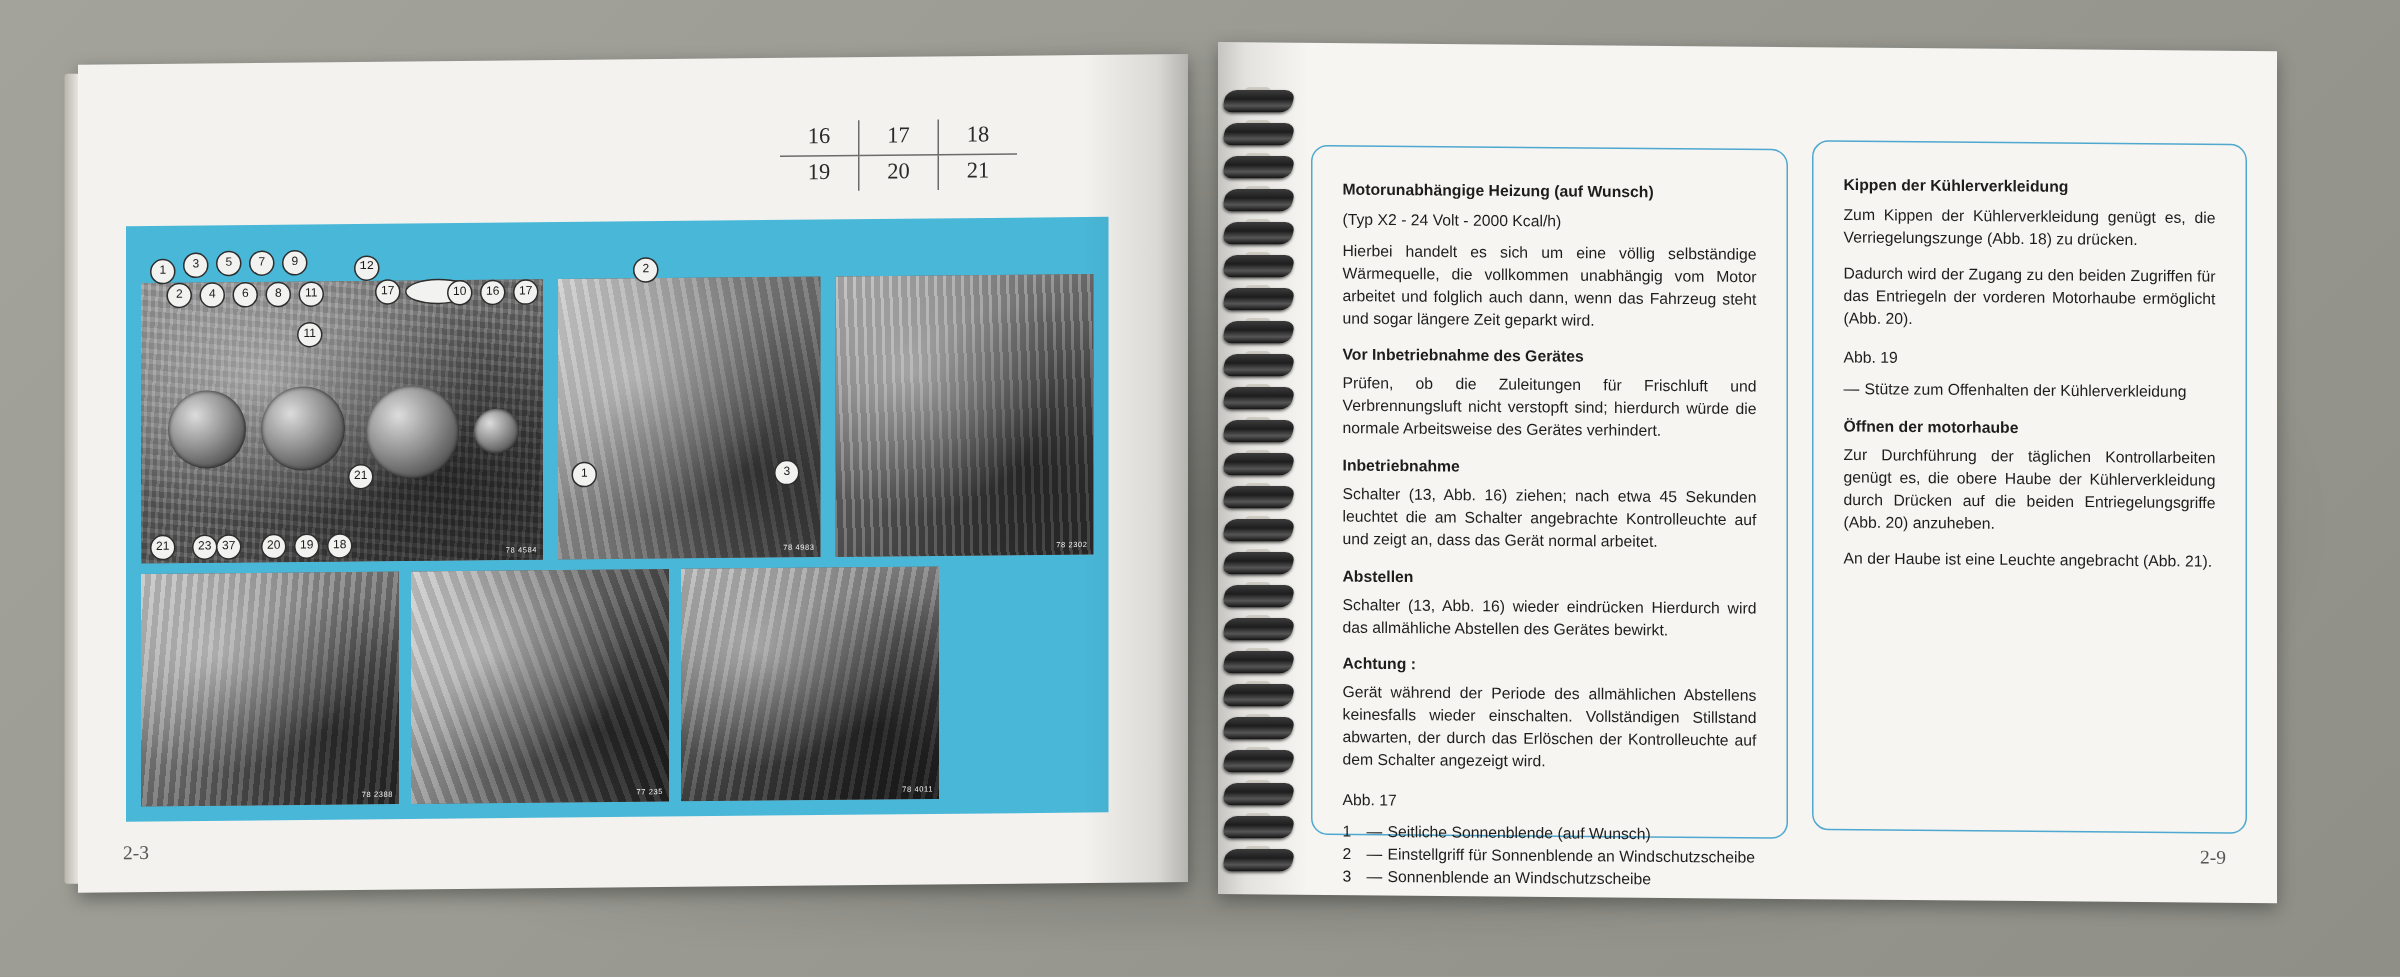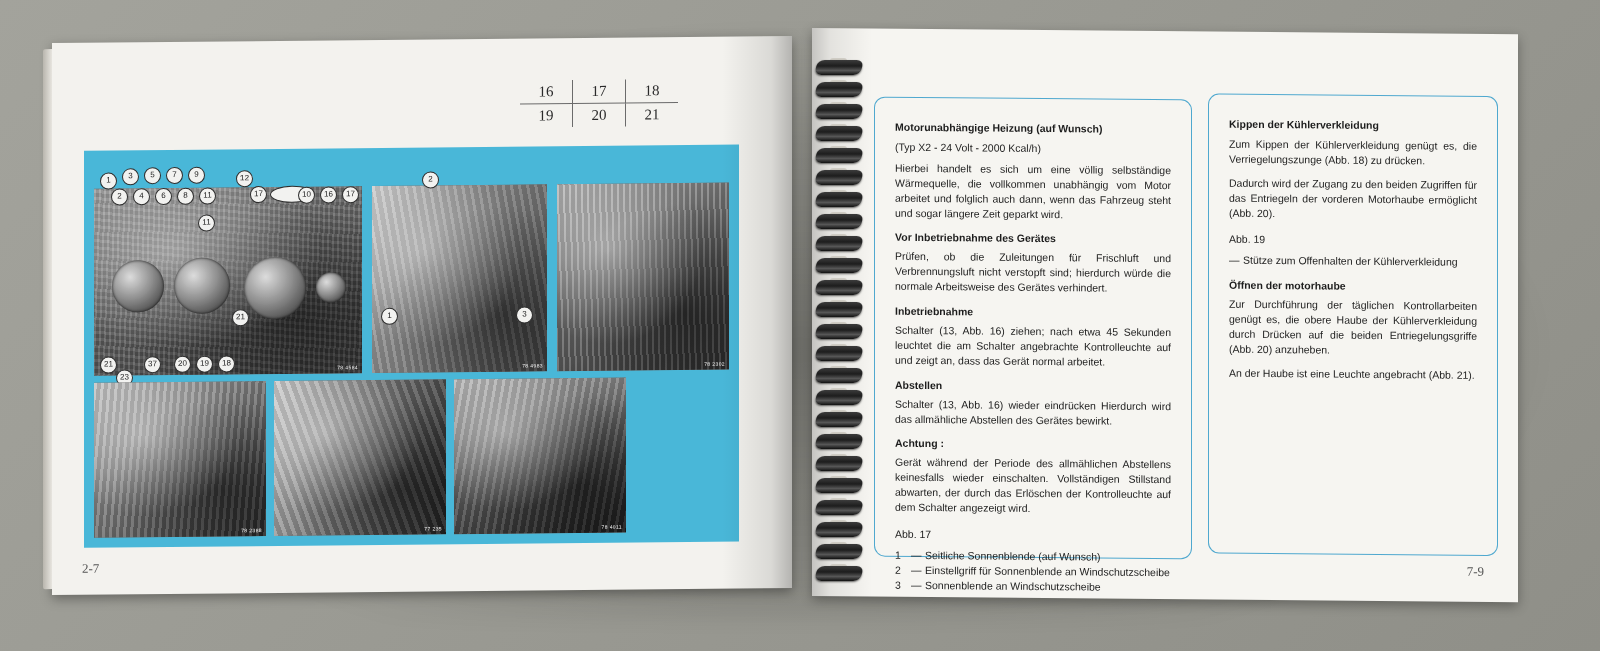--- a/index.html
+++ b/index.html
@@ -265,21 +265,21 @@
         <div class="callout" style="left:71px;  top:38px;">6</div>
         <div class="callout" style="left:93px;  top:38px;">8</div>
         <div class="callout" style="left:115px; top:38px;">11</div>
         <div class="callout" style="left:166px; top:37px;">17</div>
         <div class="callout" style="left:186px; top:37px;padding-left:27px;">14</div>
         <div class="callout" style="left:214px; top:38px;">10</div>
         <div class="callout" style="left:236px; top:38px;">16</div>
         <div class="callout" style="left:258px; top:38px;">17</div>
 
         <div class="callout" style="left:16px;  top:206px;">21</div>
-        <div class="callout" style="left:32px;  top:206px;margin-top:13px;">23</div>
+        <div class="callout" style="left:44px;  top:206px;">23</div>
         <div class="callout" style="left:60px;  top:206px;">37</div>
         <div class="callout" style="left:90px;  top:206px;">20</div>
         <div class="callout" style="left:112px; top:206px;">19</div>
         <div class="callout" style="left:134px; top:206px;">18</div>
         <div class="callout" style="left:148px; top:160px;">21</div>
 
         <div class="photo" style="left:288px; top:38px; width:175px; height:187px;">
           <div class="noise" style="background:
               repeating-linear-gradient(80deg, rgba(255,255,255,0.12) 0 3px, rgba(0,0,0,0.10) 3px 8px),
               linear-gradient(120deg, #cfcfcf 0%, #8e8e8e 35%, #4a4a4a 100%);"></div>
@@ -316,21 +316,21 @@
 
         <div class="photo" style="left:370px; top:232px; width:172px; height:155px;">
           <div class="noise" style="background:
               repeating-linear-gradient(100deg, rgba(255,255,255,0.10) 0 3px, rgba(0,0,0,0.16) 3px 8px),
               linear-gradient(160deg, #bdbdbd 0%, #6b6b6b 45%, #232323 100%);"></div>
           <div class="shade-a"></div>
           <div class="code">78 4011</div>
         </div>
       </div>
 
-      <div class="folio" style="left:30px; bottom:18px;">2-7</div>
+      <div class="folio" style="left:30px; bottom:18px;">2-3</div>
     </div>
 
     <div class="page-right">
 
       <div class="text-col col-1">
         <h4>Motorunabhängige Heizung (auf Wunsch)</h4>
         <p class="tight">(Typ X2 - 24 Volt - 2000 Kcal/h)</p>
         <p>Hierbei handelt es sich um eine völlig selbständige Wärmequelle, die vollkommen unabhängig vom Motor arbeitet und folglich auch dann, wenn das Fahrzeug steht und sogar längere Zeit geparkt wird.</p>
 
         <div class="sub">Vor Inbetriebnahme des Gerätes</div>
@@ -373,21 +373,21 @@
         <div class="item">
           <span class="dash">—</span>
           <span>Stütze zum Offenhalten der Kühlerverkleidung</span>
         </div>
 
         <div class="sub">Öffnen der motorhaube</div>
         <p>Zur Durchführung der täglichen Kontrollarbeiten genügt es, die obere Haube der Kühlerverkleidung durch Drücken auf die beiden Entriegelungsgriffe (Abb. 20) anzuheben.</p>
         <p>An der Haube ist eine Leuchte angebracht (Abb. 21).</p>
       </div>
 
-      <div class="folio" style="right:34px; bottom:22px;">7-9</div>
+      <div class="folio" style="right:34px; bottom:22px;">2-9</div>
     </div>
 
     <div class="spiral" id="spiral">
         <div class="coil" style="top: 0px;">
           <div class="hole"></div>
           <div class="bar"></div>
         </div>
         <div class="coil" style="top: 22px;">
           <div class="hole"></div>
           <div class="bar"></div>

